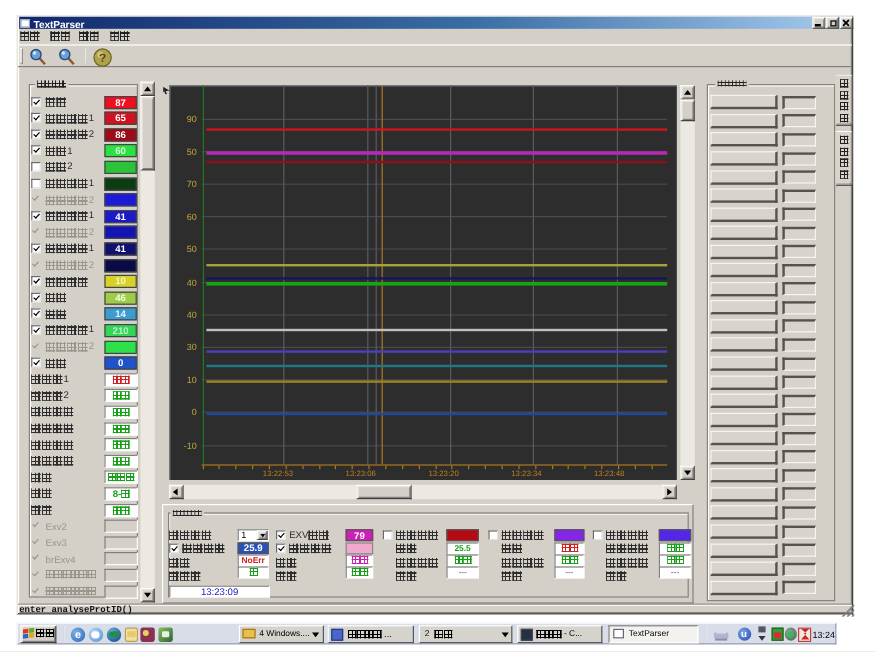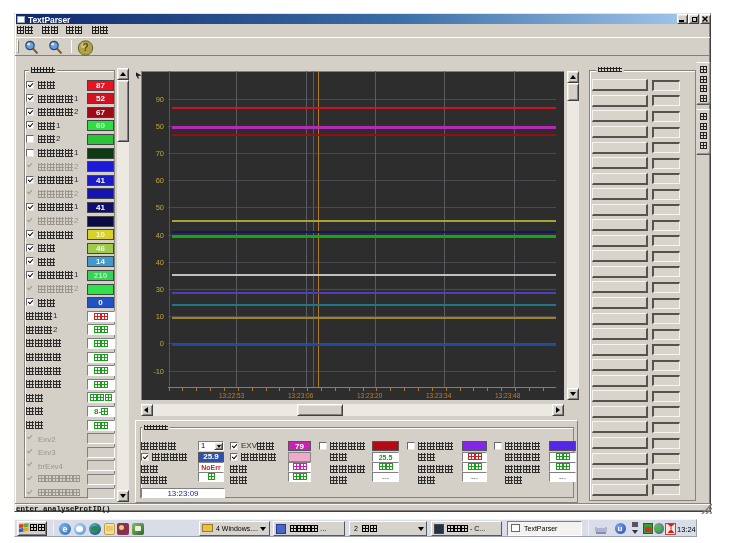--- a/index.html
+++ b/index.html
@@ -55,26 +55,26 @@
 <div class="a" style="left:24px;top:70px;width:91px;height:428px;border:1px solid #87837b;box-shadow:inset 1px 1px 0 #fff;"></div>
 <div class="a" style="left:29px;top:67px;background:#d4d0c8;padding:0 2px;"><i class="k" style="width:5.5px;height:5.5px;margin-right:0.5px;color:#222;"></i><i class="k" style="width:5.5px;height:5.5px;margin-right:0.5px;color:#222;"></i><i class="k" style="width:5.5px;height:5.5px;margin-right:0.5px;color:#222;"></i><i class="k" style="width:5.5px;height:5.5px;margin-right:0.5px;color:#222;"></i></div>
 <div class="a cb chk" style="left:26px;top:80.5px;"></div>
 <div class="a" style="left:38px;top:81.0px;white-space:nowrap;"><i class="k" style="width:8px;height:8px;margin-right:1px;color:#2e2e2e;"></i><i class="k" style="width:8px;height:8px;margin-right:1px;color:#2e2e2e;"></i></div>
 <div class="a fx" style="left:87px;top:79.5px;width:27px;height:11px;background:#ee1020;border:1px solid #444;">
     <span style="color:#fff;font-size:8px;font-weight:bold;">87</span>
   </div>
 <div class="a cb chk" style="left:26px;top:94.1px;"></div>
 <div class="a" style="left:38px;top:94.6px;white-space:nowrap;"><i class="k" style="width:8px;height:8px;margin-right:1px;color:#2e2e2e;"></i><i class="k" style="width:8px;height:8px;margin-right:1px;color:#2e2e2e;"></i><i class="k" style="width:8px;height:8px;margin-right:1px;color:#2e2e2e;"></i><i class="k" style="width:8px;height:8px;margin-right:1px;color:#2e2e2e;"></i><span style="font-size:8px;color:#2e2e2e;vertical-align:top;line-height:8px;">1</span></div>
 <div class="a fx" style="left:87px;top:93.1px;width:27px;height:11px;background:#d11220;border:1px solid #444;">
-    <span style="color:#fff;font-size:8px;font-weight:bold;">52</span>
+    <span style="color:#fff;font-size:8px;font-weight:bold;">65</span>
   </div>
 <div class="a cb chk" style="left:26px;top:107.7px;"></div>
 <div class="a" style="left:38px;top:108.2px;white-space:nowrap;"><i class="k" style="width:8px;height:8px;margin-right:1px;color:#2e2e2e;"></i><i class="k" style="width:8px;height:8px;margin-right:1px;color:#2e2e2e;"></i><i class="k" style="width:8px;height:8px;margin-right:1px;color:#2e2e2e;"></i><i class="k" style="width:8px;height:8px;margin-right:1px;color:#2e2e2e;"></i><span style="font-size:8px;color:#2e2e2e;vertical-align:top;line-height:8px;">2</span></div>
 <div class="a fx" style="left:87px;top:106.7px;width:27px;height:11px;background:#9d0a18;border:1px solid #444;">
-    <span style="color:#fff;font-size:8px;font-weight:bold;">67</span>
+    <span style="color:#fff;font-size:8px;font-weight:bold;">86</span>
   </div>
 <div class="a cb chk" style="left:26px;top:121.3px;"></div>
 <div class="a" style="left:38px;top:121.8px;white-space:nowrap;"><i class="k" style="width:8px;height:8px;margin-right:1px;color:#2e2e2e;"></i><i class="k" style="width:8px;height:8px;margin-right:1px;color:#2e2e2e;"></i><span style="font-size:8px;color:#2e2e2e;vertical-align:top;line-height:8px;">1</span></div>
 <div class="a fx" style="left:87px;top:120.3px;width:27px;height:11px;background:#2ce044;border:1px solid #444;">
     <span style="color:#d0ffd0;font-size:8px;font-weight:bold;">60</span>
   </div>
 <div class="a cb" style="left:26px;top:134.9px;"></div>
 <div class="a" style="left:38px;top:135.4px;white-space:nowrap;"><i class="k" style="width:8px;height:8px;margin-right:1px;color:#2e2e2e;"></i><i class="k" style="width:8px;height:8px;margin-right:1px;color:#2e2e2e;"></i><span style="font-size:8px;color:#2e2e2e;vertical-align:top;line-height:8px;">2</span></div>
 <div class="a fx" style="left:87px;top:133.9px;width:27px;height:11px;background:#2cc33a;border:1px solid #444;"></div>
 <div class="a cb" style="left:26px;top:148.5px;"></div>

